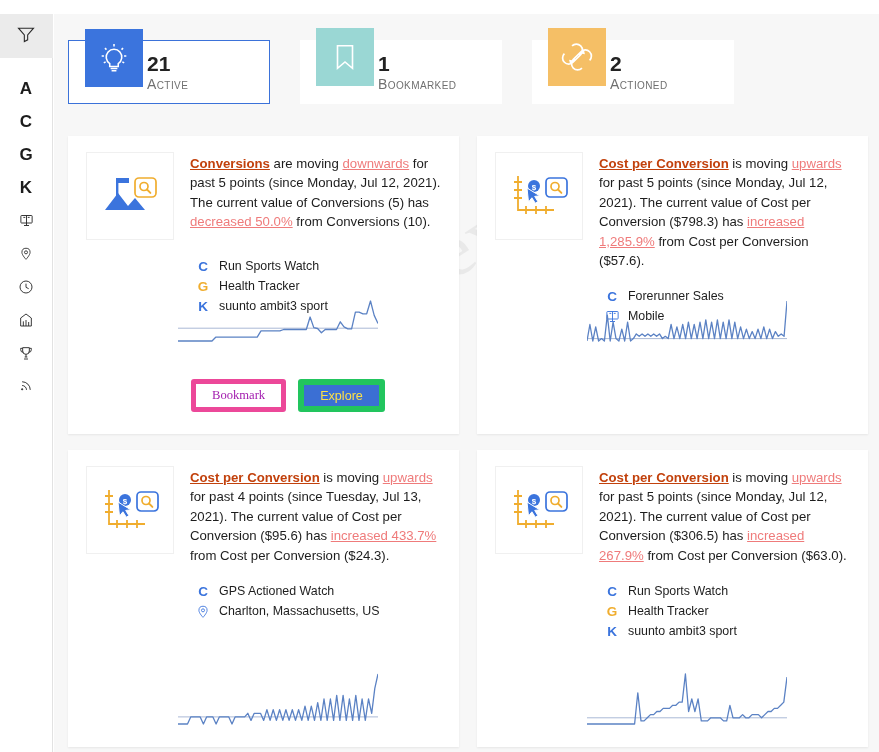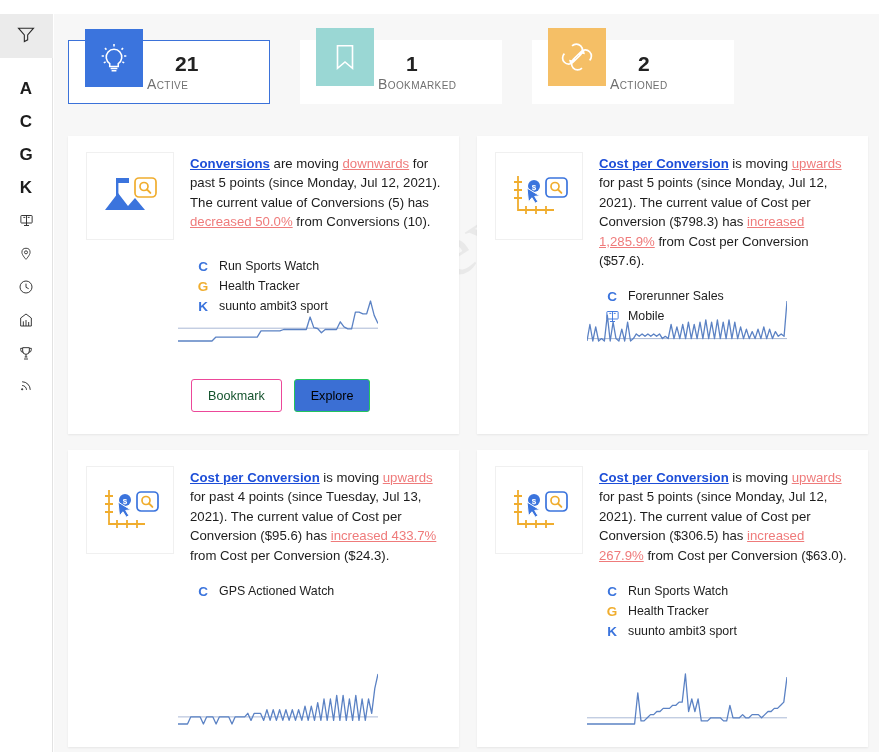--- a/index.html
+++ b/index.html
@@ -85,21 +85,20 @@
     display: flex; align-items: center; justify-content: center;
   }
   .tab-icon.blue   { background: #3b74dd; }
   .tab-icon.teal   { background: #9ad7d4; }
   .tab-icon.orange { background: #f5bf66; }
   .tab-count {
     font-size: 21px;
     font-weight: bold;
     color: #222;
     line-height: 1.1;
-    margin-left: 28px;
   }
   .tab-label {
     font-size: 14px;
     color: #6f6f6f;
     letter-spacing: 0.4px;
     font-variant: small-caps;
     text-transform: lowercase;
   }
   .tab-label::first-letter { text-transform: uppercase; }
   .tab-textcol { display: flex; flex-direction: column; justify-content: center; }
@@ -133,21 +132,21 @@
   .card-text {
     font-size: 13.2px;
     line-height: 1.47;
     color: #1d1d1d;
     flex: 1 1 auto;
     padding-top: 2px;
   }
   .metric-link {
     font-weight: bold;
     text-decoration: underline;
-    color: #1d4ed8;
+    color: #c2410c;
   }
   .dir-down, .dir-up, .chg { color: #ef7b7b; text-decoration: underline; }
   .dim-list {
     margin-top: 16px;
     margin-left: 110px;
   }
   .dim-row {
     display: flex;
     align-items: center;
     gap: 9px;
@@ -182,28 +181,29 @@
   .btn {
     font-size: 12.6px;
     border-radius: 3px;
     padding: 0 16px;
     height: 33px;
     display: flex; align-items: center; justify-content: center;
     cursor: pointer;
     font-family: "Liberation Sans", sans-serif;
   }
   .btn-outline {
-    border: 1px solid #ec4899;
-    color: #14532d;
+    border: 5px solid #ec4899;
+    color: #a21caf;
     background: #ffffff;
     min-width: 76px;
+    font-family: Liberation Serif, serif;
   }
   .btn-filled {
-    border: 1px solid #22c55e;
-    color: #000000;
+    border: 6px solid #22c55e;
+    color: #fde047;
     background: #3b6fd4;
     min-width: 68px;
   }
 
   
   .watermark {
     position: absolute;
     left: 250px; top: 200px;
     font-size: 74px;
     color: rgba(0,0,0,0.055);
@@ -430,20 +430,29 @@
                   <path d="M50 21.5l3.4 3.4" stroke="#f0ad2e" stroke-width="1.9" stroke-linecap="round"></path>
                 </svg></span>
             </div>
             <div class="card-text"><a class="metric-link" href="#">Cost per Conversion</a><span> is moving </span><span class="dir-up">upwards</span><span> for past 4 points (since Tuesday, Jul 13, 2021). The current value of Cost per Conversion ($95.6) has </span><span class="chg">increased 433.7%</span><span> from Cost per Conversion ($24.3).</span></div>
           </div>
           <div class="dim-list">
             <div class="dim-row">
               <span class="dim-badge" style="color:#3b74dd">C</span>
               <span>GPS Actioned Watch</span>
             </div>
+            <div class="dim-row">
+              <span class="dim-badge" style="color:#3b74dd">
+                <svg width="14" height="15" viewBox="0 0 24 24" fill="none" stroke="currentColor" stroke-width="1.5">
+                  <path d="M12 22s7-7.2 7-12a7 7 0 10-14 0c0 4.8 7 12 7 12z"></path>
+                  <circle cx="12" cy="10" r="2.6"></circle>
+                </svg>
+              </span>
+              <span>Charlton, Massachusetts, US</span>
+            </div>
           </div>
           <div class="spark"><svg width="200" height="52">
               <line x1="0" y1="43.9" x2="200" y2="43.9" stroke="#aab9d6" stroke-width="1"></line>
               <path d="M0.0,51.0L3.2,51.0L6.3,51.0L9.5,51.0L12.7,43.9L15.9,43.9L19.0,43.9L22.2,43.9L25.4,51.0L28.6,43.9L31.7,43.9L34.9,43.9L38.1,51.0L41.3,43.9L44.4,43.9L47.6,43.9L50.8,43.9L54.0,51.0L57.1,43.9L60.3,43.9L63.5,43.9L66.7,43.9L69.8,40.3L73.0,47.4L76.2,40.3L79.4,40.3L82.5,40.3L85.7,47.4L88.9,36.7L92.1,47.4L95.2,36.7L98.4,47.4L101.6,36.7L104.8,47.4L107.9,36.7L111.1,47.4L114.3,36.7L117.5,47.4L120.6,36.7L123.8,47.4L127.0,33.1L130.2,47.4L133.3,33.1L136.5,47.4L139.7,29.6L142.9,47.4L146.0,26.0L149.2,47.4L152.4,26.0L155.6,47.4L158.7,22.4L161.9,47.4L165.1,22.4L168.3,47.4L171.4,26.0L174.6,47.4L177.8,22.4L181.0,47.4L184.1,26.0L187.3,47.4L190.5,26.0L193.7,40.3L196.8,15.3L200.0,1.0" fill="none" stroke="#5b82c4" stroke-width="1.3" stroke-linejoin="round"></path>
             </svg></div>
         </div>
         <div class="card h2">
           <div class="card-top">
             <div class="thumb">
               <span><svg width="62" height="52" viewBox="0 0 62 52">

